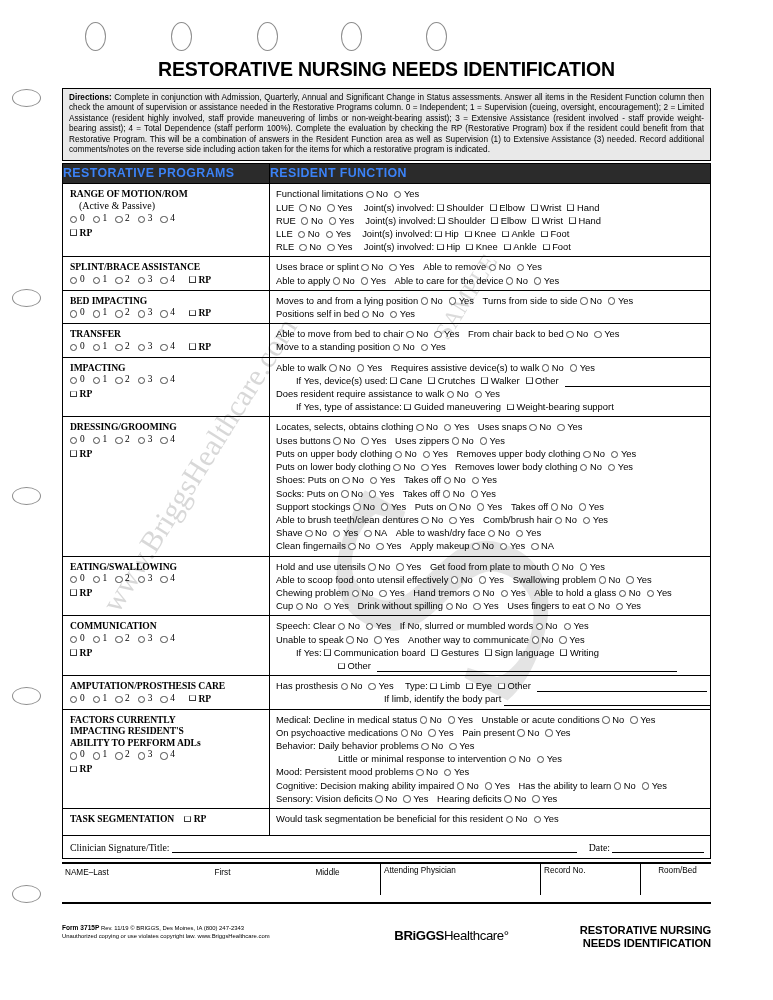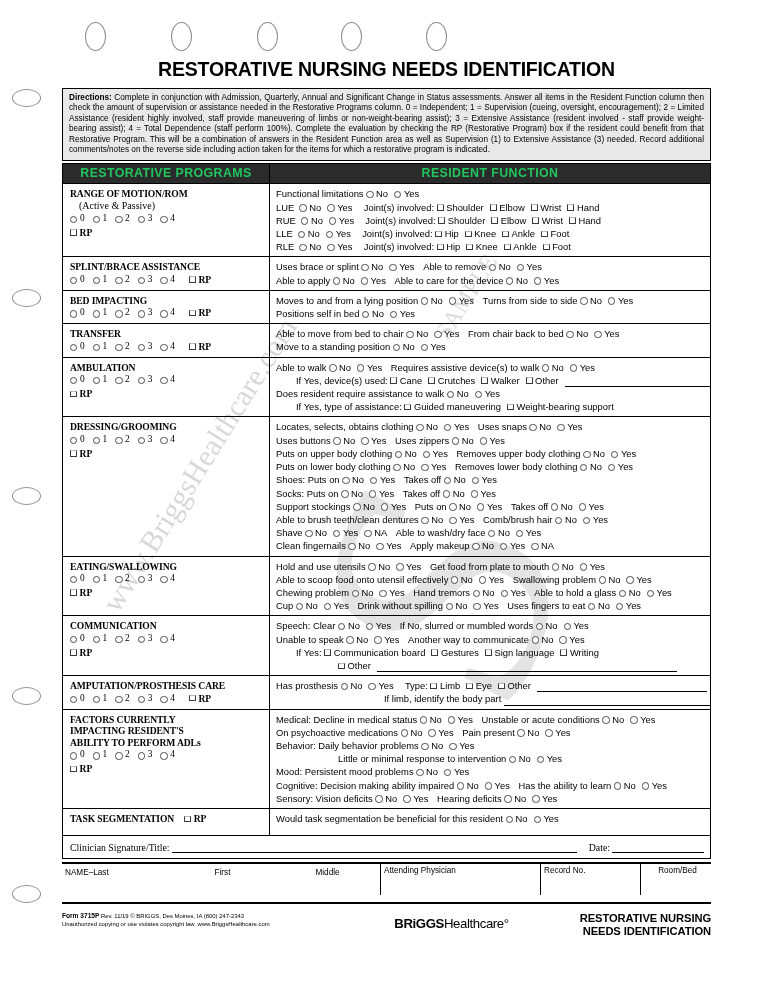--- a/index.html
+++ b/index.html
@@ -52,22 +52,22 @@
     border-top:none;
     margin-top:2px;
     border-collapse:collapse;
     width:100%;
     table-layout:fixed;
   }
   .tbl tr { }
   .tbl td { border:1px solid #000; vertical-align:top; padding:0; }
   .col-prog { width:207px; }
   .hdr td {
-    background:#2b2b2b; color:#22c55e;
-    text-align:center;
+    background:#2b2b2b; color:#3b82f6;
+    text-align:left;
     font-weight:bold;
     font-size:12.4px;
     letter-spacing:0.4px;
     padding:2px 0 3px 0;
     border:1px solid #000;
     border-top:1.6px solid #000;
   }
 
   .prog { padding:4px 6px 3px 7px; position:relative; min-height:26px; }
   .prog-name {
@@ -138,21 +138,21 @@
   .ns-cell { position:relative; padding:2px 0 0 3px; }
   .ns-cell + .ns-cell.bl { border-left:1px solid #000; }
   .ns-1 { width:318px; display:flex; }
   .ns-sub { flex:1 1 0; padding-top:2px; }
   .ns-sub.c { text-align:center; }
 
   
   .footer {
     margin-top:7px;
     border-top:2.4px solid #000;
-    padding-top:8px;
+    padding-top:20px;
     display:flex;
     align-items:flex-start;
   }
   .foot-left { width:300px; font-size:5.9px; line-height:8px; }
   .foot-left .l1 { }
   .foot-left .l1 b { font-size:6.6px; font-weight:bold; }
   .foot-mid { flex:1 1 auto; text-align:center; padding-top:2px; }
   .brand { font-size:13.2px; letter-spacing:-0.4px; white-space:nowrap; }
   .brand .b1 { font-weight:bold; }
   .brand .b2 { font-weight:normal; }
@@ -315,21 +315,21 @@
           <td>
             <div class="func">
               <div class="ln"><span>Able to move from bed to chair&nbsp;</span><span class="opt"><span class="rd"></span>No</span><span class="opt"><span class="rd"></span>Yes</span>&nbsp;<span>From chair back to bed&nbsp;</span><span class="opt"><span class="rd"></span>No</span><span class="opt"><span class="rd"></span>Yes</span></div>
               <div class="ln"><span>Move to a standing position&nbsp;</span><span class="opt"><span class="rd"></span>No</span><span class="opt"><span class="rd"></span>Yes</span></div>
             </div>
           </td>
         </tr>
         <tr>
           <td>
             <div class="prog flexcol">
-              <div class="prog-name">AMBULATION</div>
+              <div class="prog-name">IMPACTING</div>
               <div class="scale">
                 <span class="sc"><span class="rd"></span>0</span>
                 <span class="sc"><span class="rd"></span>1</span>
                 <span class="sc"><span class="rd"></span>2</span>
                 <span class="sc"><span class="rd"></span>3</span>
                 <span class="sc"><span class="rd"></span>4</span>
               </div>
               <div class="spacer"></div>
               <div class="rp-bottom"><span class="cb"></span>RP</div>
             </div>

